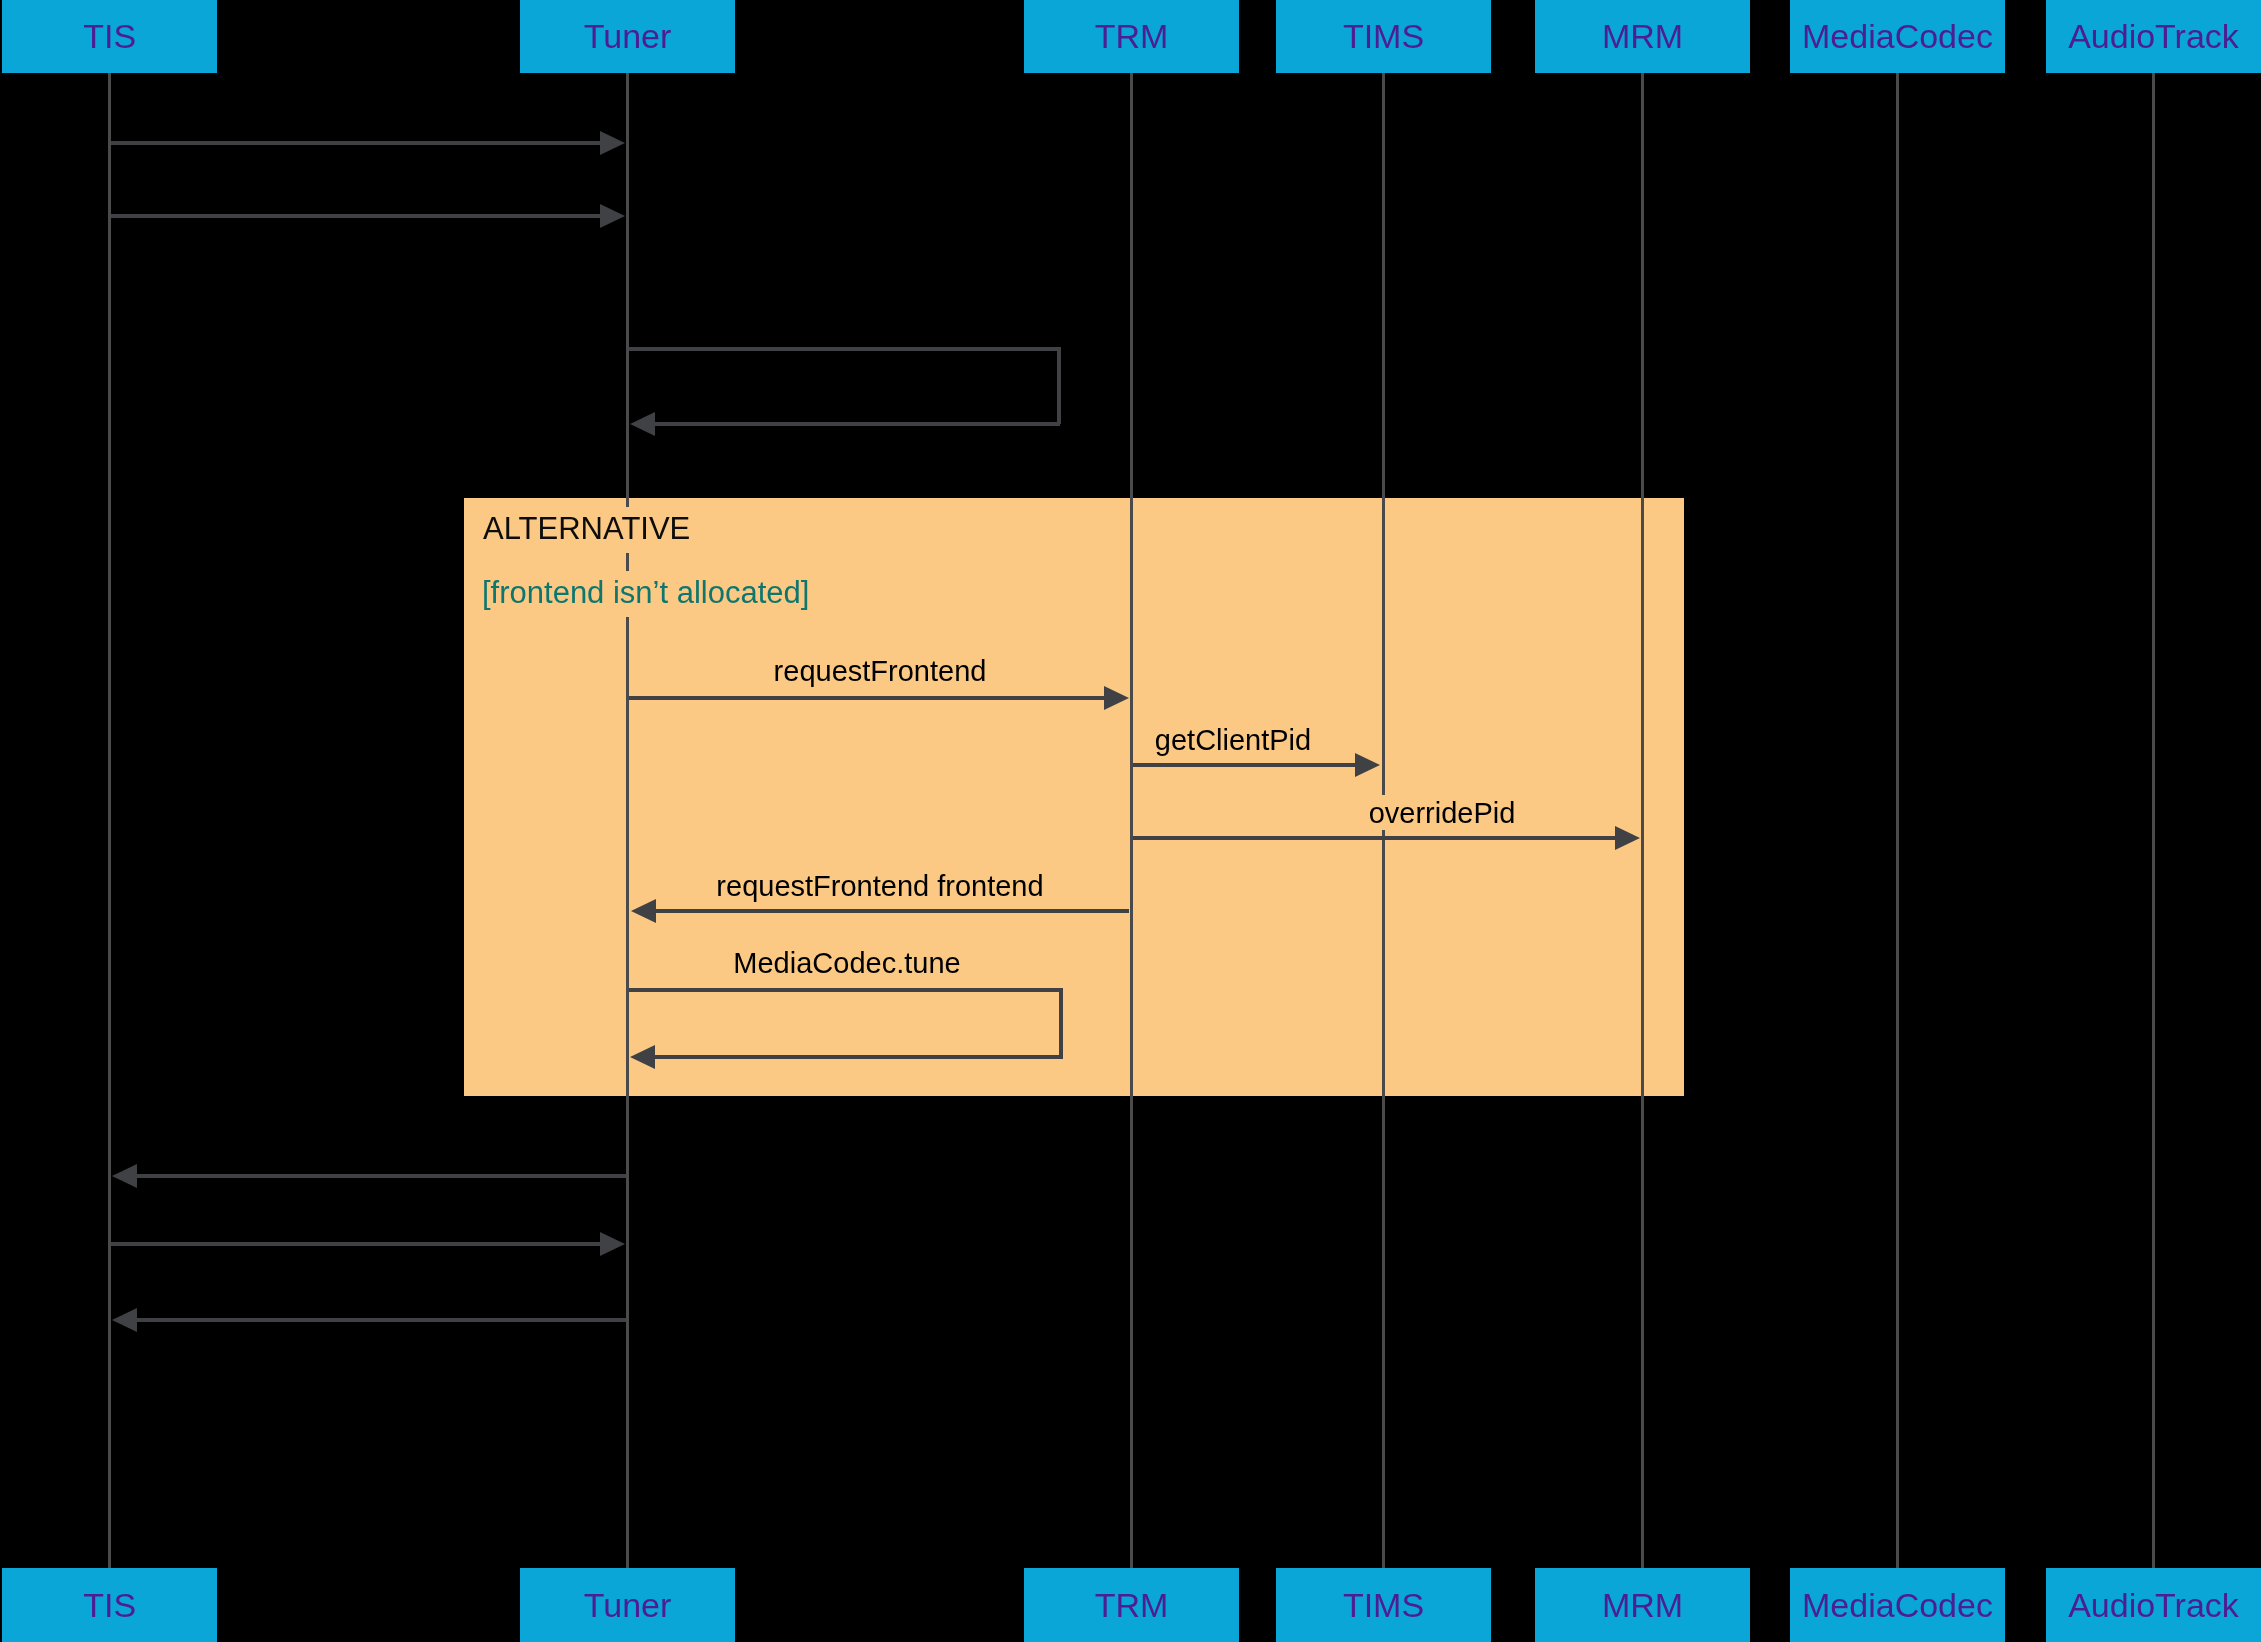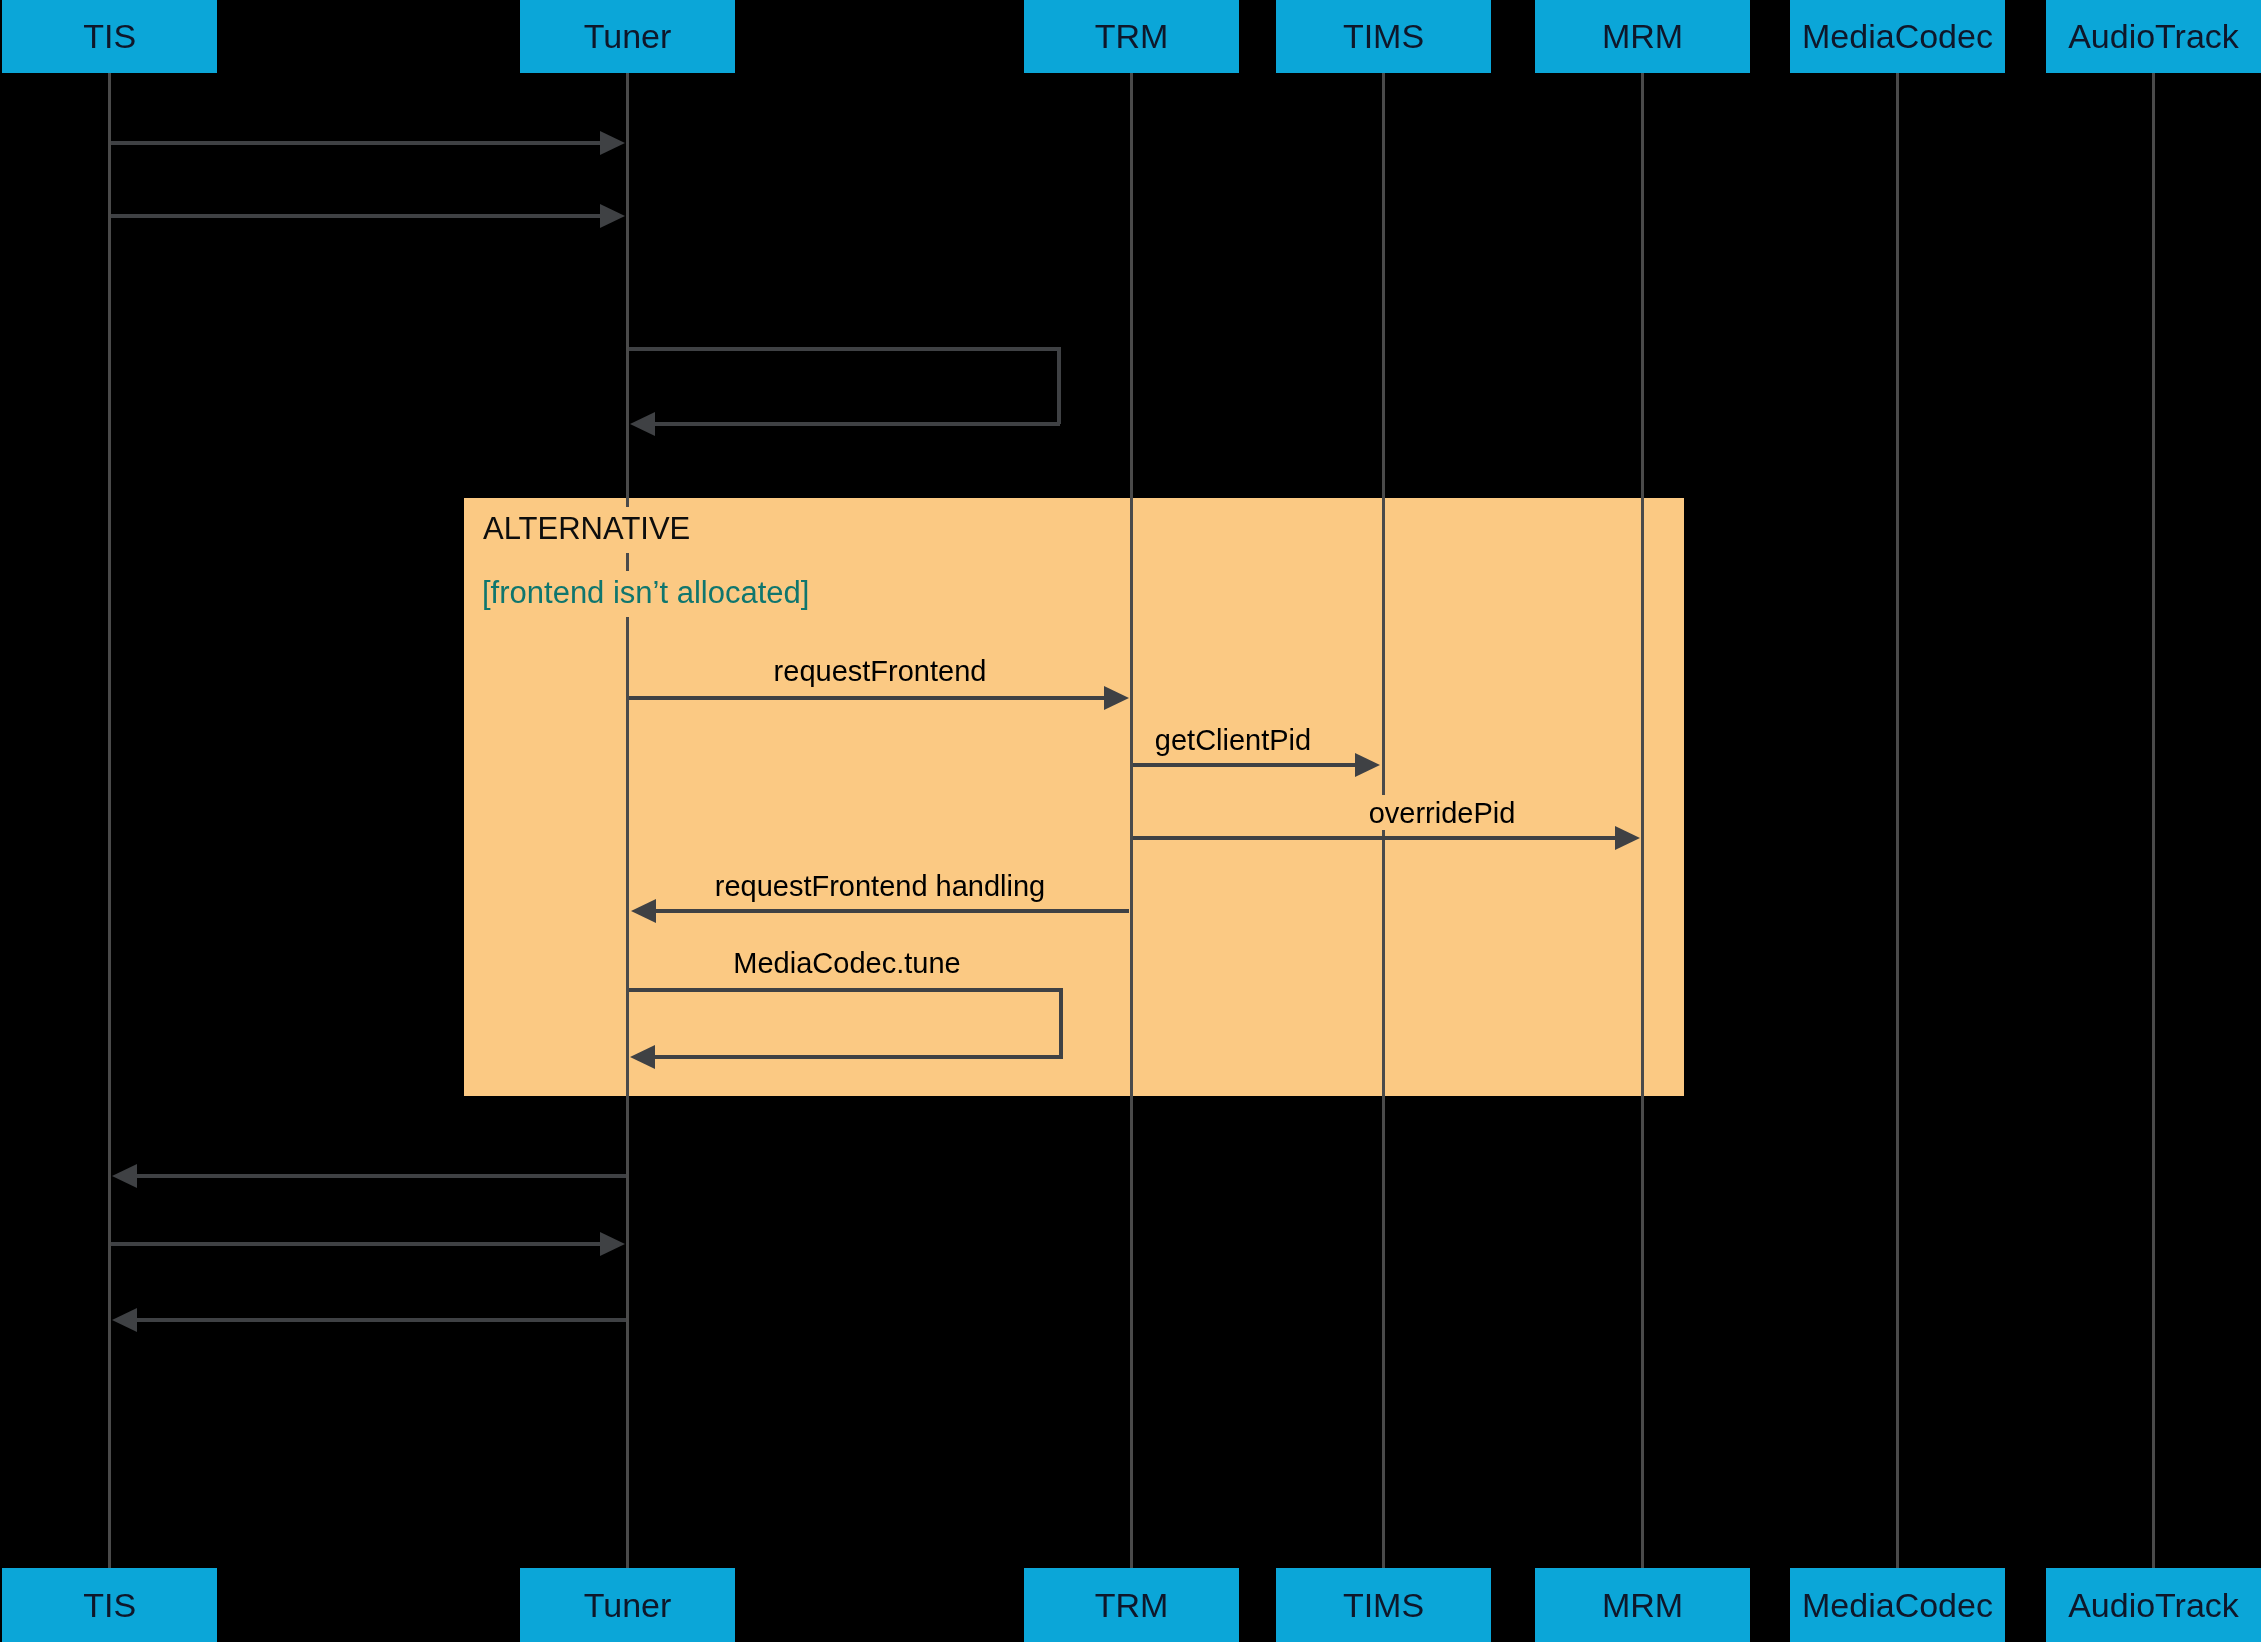--- a/index.html
+++ b/index.html
@@ -15,21 +15,21 @@
     position:relative;
     width:2261px;height:1642px;
     background:var(--bg);
     font-family:"Liberation Sans",sans-serif;
     overflow:hidden;
   }
   .participant{
     position:absolute;
     width:215px;height:73px;
     background:var(--accent);
-    color:#0f172a;
+    color:#4c1d95;
     display:flex;align-items:center;justify-content:center;
     font-size:34px;
     z-index:6;
   }
   .participant.bottom{top:1568px;height:74px;}
   .lifeline{
     position:absolute;
     top:73px;height:1495px;width:2.9px;
     background:var(--lifeline);
     z-index:3;
@@ -154,21 +154,21 @@
   <div class="msg-label" style="left:1133px;top:723px;width:200px"><span>getClientPid</span></div>
   <div class="arrow" style="left:1133px;top:763px;width:223px">
       <div class="head-right"></div>
     </div>
 
   <div class="msg-label" style="left:1188px;top:796px;width:508px"><span>overridePid</span></div>
   <div class="arrow" style="left:1133px;top:836px;width:483px">
       <div class="head-right"></div>
     </div>
 
-  <div class="msg-label" style="left:628px;top:869px;width:504px"><span>requestFrontend handling</span></div>
+  <div class="msg-label" style="left:628px;top:869px;width:504px"><span>requestFrontend frontend</span></div>
   <div class="arrow" style="left:655px;top:909px;width:474px">
       <div class="head-left"></div>
     </div>
 
   <div class="msg-label" style="left:628px;top:946px;width:438px"><span>MediaCodec.tune</span></div>
   <div class="arrow" style="left:629px;top:988px;width:433px"></div>
   <div class="vline" style="left:1059px;top:988px;height:71px"></div>
   <div class="arrow" style="left:654px;top:1055px;width:408px">
       <div class="head-left"></div>
     </div>

